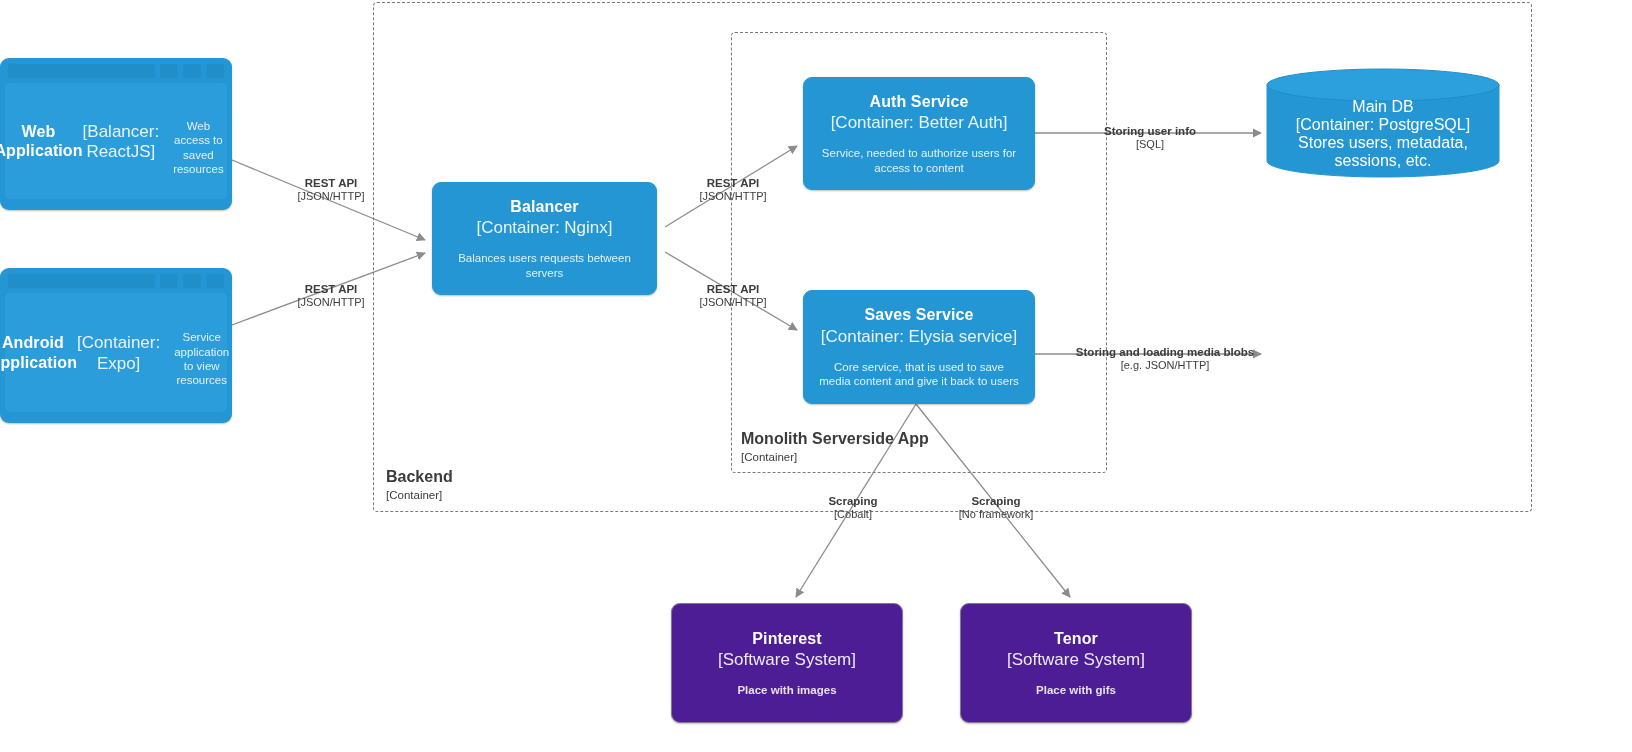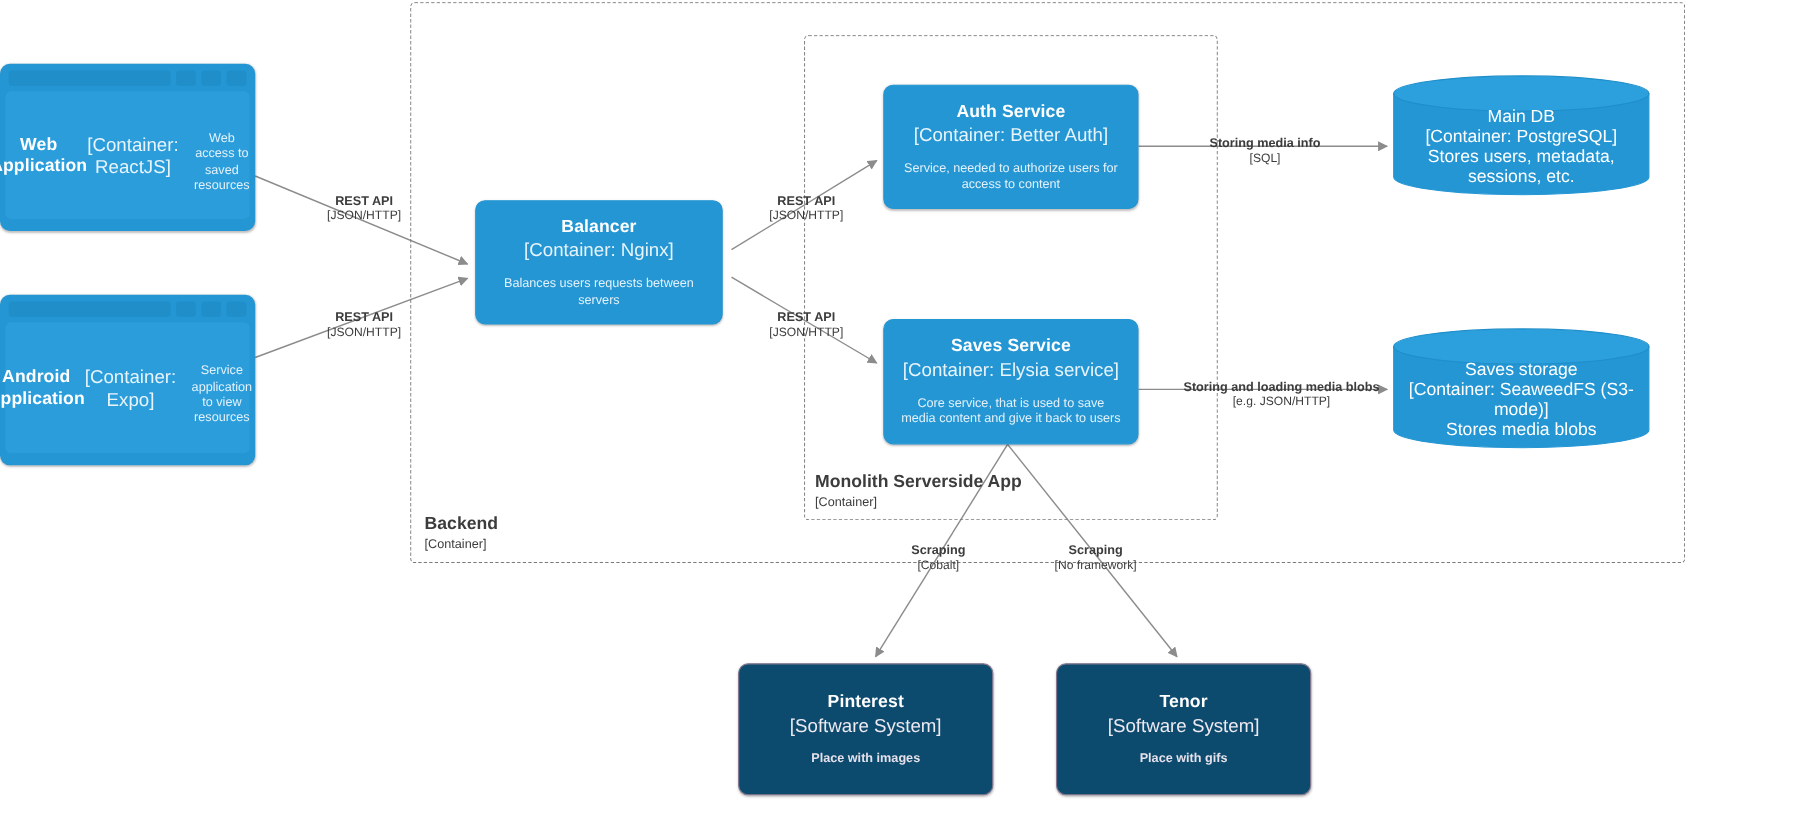--- a/index.html
+++ b/index.html
@@ -85,21 +85,21 @@
   .win-body{
     background:#2b9ddb;
     border-radius:5px;
     height:calc(100% - 25px);
     display:flex;flex-direction:row;align-items:center;justify-content:center;
     text-align:center;
   }
 
   
   .ext-box{
-    background:#0c4a6e;
+    background:#4c1d95;
     border:1px solid #85778f;
     border-radius:9px;
     box-shadow:0 1px 2px rgba(0,0,0,.25);
   }
   .ext-box .n-tech{color:#eeeaf1;}
   .ext-box .n-desc{color:#e6e1ea;font-weight:bold;}
 
   
   .db{
     position:absolute;
@@ -160,21 +160,21 @@
 
   <div class="node win-box" style="left:0px;top:58px;width:232px;height:152px;">
     <div class="win-titlebar">
       <div class="tb-wide"></div>
       <div class="tb-sq"></div>
       <div class="tb-sq"></div>
       <div class="tb-sq"></div>
     </div>
     <div class="win-body">
       <span class="n-name">Web Application</span>
-      <span class="n-tech">[Container: ReactJS]</span>
+      <span class="n-tech">[Balancer: ReactJS]</span>
       <span class="n-desc">Web access to saved resources</span>
     </div>
   </div>
 
   <div class="node win-box" style="left:0px;top:268px;width:232px;height:155px;">
     <div class="win-titlebar">
       <div class="tb-wide"></div>
       <div class="tb-sq"></div>
       <div class="tb-sq"></div>
       <div class="tb-sq"></div>
@@ -209,31 +209,20 @@
       <path d="M1,17 L1,93 A116,16 0 0 0 233,93 L233,17 Z" fill="#2496d3" stroke="#2496d3" stroke-width="1"></path>
       <ellipse cx="117" cy="17" rx="116" ry="16" fill="#2ba0dd" stroke="#1f8ec9" stroke-width="1"></ellipse>
     </svg>
     <div class="db-text">
       <span class="n-name">Main DB</span>
       <span class="n-tech">[Container: PostgreSQL]</span>
       <span class="n-desc">Stores users, metadata, sessions, etc.</span>
     </div>
   </div>
 
-  <div class="db" style="left:1266px;top:298px;width:234px;height:110px;">
-    <svg class="db-svg" width="234" height="110" viewBox="0 0 234 110">
-      <path d="M1,17 L1,93 A116,16 0 0 0 233,93 L233,17 Z" fill="#2496d3" stroke="#2496d3" stroke-width="1"></path>
-      <ellipse cx="117" cy="17" rx="116" ry="16" fill="#2ba0dd" stroke="#1f8ec9" stroke-width="1"></ellipse>
-    </svg>
-    <div class="db-text">
-      <span class="n-name">Saves storage</span>
-      <span class="n-tech">[Container: SeaweedFS (S3-mode)]</span>
-      <span class="n-desc">Stores media blobs</span>
-    </div>
-  </div>
 
   <div class="node ext-box" style="left:671px;top:603px;width:232px;height:120px;">
     <span class="n-name">Pinterest</span>
     <span class="n-tech">[Software System]</span>
     <span class="n-desc">Place with images</span>
   </div>
 
   <div class="node ext-box" style="left:960px;top:603px;width:232px;height:120px;">
     <span class="n-name">Tenor</span>
     <span class="n-tech">[Software System]</span>
@@ -254,21 +243,21 @@
     <span class="el-name">REST API</span>
     <span class="el-tech">[JSON/HTTP]</span>
   </div>
 
   <div class="edge-label" style="left:643px;top:282px;width:180px;">
     <span class="el-name">REST API</span>
     <span class="el-tech">[JSON/HTTP]</span>
   </div>
 
   <div class="edge-label" style="left:1060px;top:124px;width:180px;">
-    <span class="el-name">Storing media info</span>
+    <span class="el-name">Storing user info</span>
     <span class="el-tech">[SQL]</span>
   </div>
 
   <div class="edge-label" style="left:1040px;top:345px;width:250px;">
     <span class="el-name">Storing and loading media blobs</span>
     <span class="el-tech">[e.g. JSON/HTTP]</span>
   </div>
 
   <div class="edge-label" style="left:763px;top:494px;width:180px;">
     <span class="el-name">Scraping</span>

